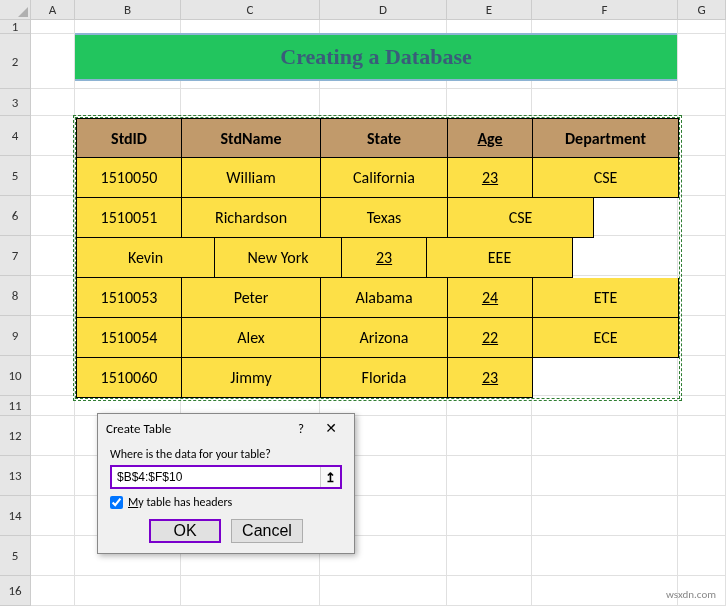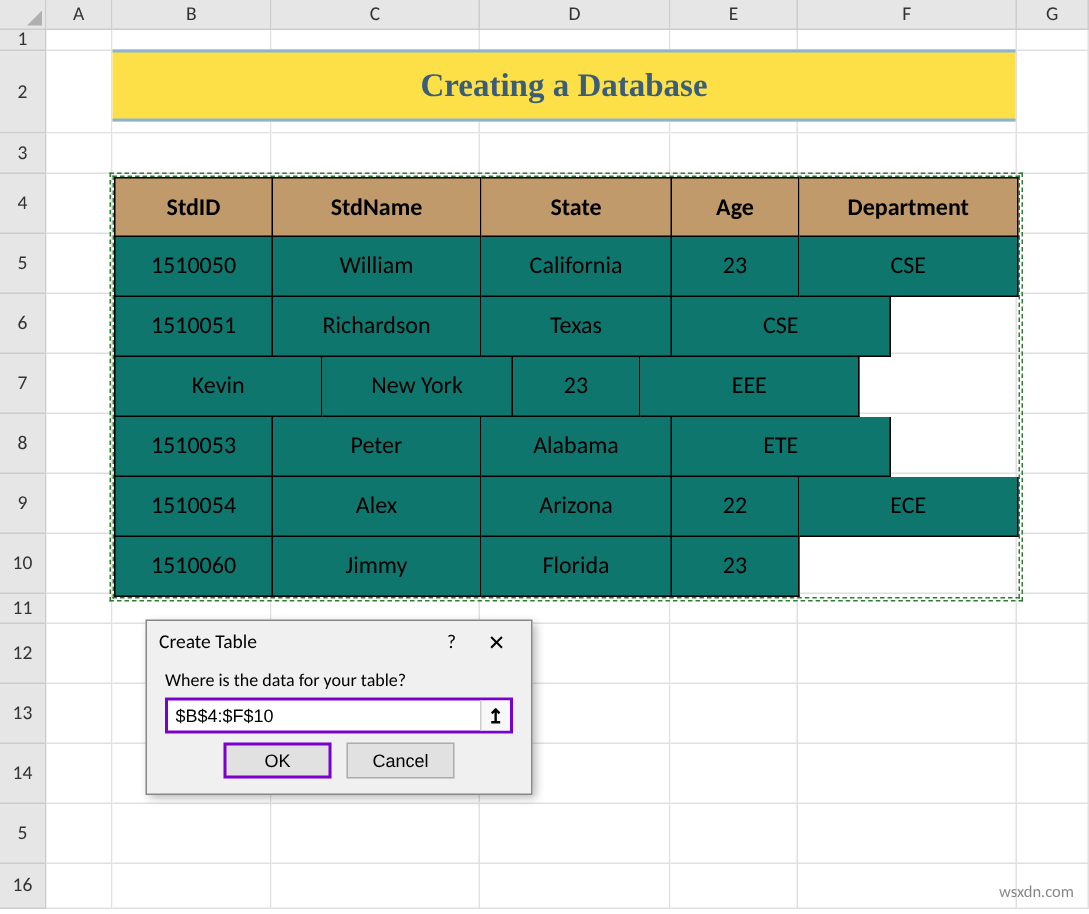--- a/index.html
+++ b/index.html
@@ -85,53 +85,53 @@
       height: 48px;
       display: flex;
       align-items: center;
       justify-content: center;
       font-family: 'Palatino Linotype', Georgia, serif;
       font-size: 22px;
       font-weight: bold;
       color: #3a5d7a;
       border-top: 2px solid #8db3d3;
       border-bottom: 2px solid #8db3d3;
-      background: #fde047;
+      background: #22c55e;
     }
     
     .data-table {
       position: absolute;
       top: 117px;
       left: 75px;
       border: 1px dashed #2e7d32;
       outline: 1px dashed #2e7d32;
       outline-offset: 1px;
     }
     .dt-row { display: flex; }
     .dt-cell {
       display: flex;
       align-items: center;
       justify-content: center;
       font-size: 16px;
       border-right: 1px solid #000;
       border-bottom: 1px solid #000;
       height: 40px;
-      background: #0f766e;
+      background: #fde047;
     }
     .dt-row .dt-cell:last-child { border-right: 1px solid #000; }
     .dt-head .dt-cell {
       background: #c19a6b;
       font-weight: bold;
       border-top: 1px solid #000;
     }
     .dt-row .dt-cell:first-child { border-left: 1px solid #000; }
     .w-id { width: 106px; }
     .w-name { width: 139px; }
     .w-state { width: 127px; }
-    .w-age { width: 85px; }
+    .w-age { width: 85px; text-decoration: underline; }
     .w-dept { width: 146px; }
     
     .dialog {
       position: absolute;
       top: 413px;
       left: 97px;
       width: 258px;
       background: #f0f0f0;
       border: 1px solid #888;
       box-shadow: 2px 2px 6px rgba(0,0,0,0.3);
@@ -190,21 +190,21 @@
     .dlg-buttons {
       display: flex;
       justify-content: center;
       gap: 10px;
     }
     .dlg-btn {
       width: 72px;
       height: 24px;
       border: 1px solid #adadad;
       background: #e1e1e1;
-      font-size: 12px;
+      font-size: 16px;
       display: flex;
       align-items: center;
       justify-content: center;
     }
     .dlg-btn.ok { border: 2px solid #7a00cc; }
     .watermark {
       position: absolute;
       bottom: 8px;
       right: 10px;
       font-size: 11px;
@@ -417,20 +417,21 @@
       <div class="dt-row">
         <div class="dt-cell w-name">Kevin</div>
         <div class="dt-cell w-state">New York</div>
         <div class="dt-cell w-age">23</div>
         <div class="dt-cell w-dept">EEE</div>
       </div>
       <div class="dt-row">
         <div class="dt-cell w-id">1510053</div>
         <div class="dt-cell w-name">Peter</div>
         <div class="dt-cell w-state">Alabama</div>
+        <div class="dt-cell w-age">24</div>
         <div class="dt-cell w-dept">ETE</div>
       </div>
       <div class="dt-row">
         <div class="dt-cell w-id">1510054</div>
         <div class="dt-cell w-name">Alex</div>
         <div class="dt-cell w-state">Arizona</div>
         <div class="dt-cell w-age">22</div>
         <div class="dt-cell w-dept">ECE</div>
       </div>
       <div class="dt-row">
@@ -446,20 +447,24 @@
       <span class="dlg-title-text">Create Table</span>
       <span class="dlg-help">?</span>
       <span class="dlg-close">✕</span>
     </div>
     <div class="dlg-body">
       <div class="dlg-question">Where is the data for your table?</div>
       <div class="dlg-input-wrap">
         <input class="dlg-input" type="text" value="$B$4:$F$10" style="">
         <button class="dlg-range-btn">↥</button>
       </div>
+      <label class="dlg-check">
+        <input type="checkbox" checked="" style="">
+        <span><span class="u">M</span><span>y table has headers</span></span>
+      </label>
       <div class="dlg-buttons">
         <button class="dlg-btn ok">OK</button>
         <button class="dlg-btn">Cancel</button>
       </div>
     </div>
   </div>
 
   <div class="watermark">wsxdn.com</div>
 </div>
 

